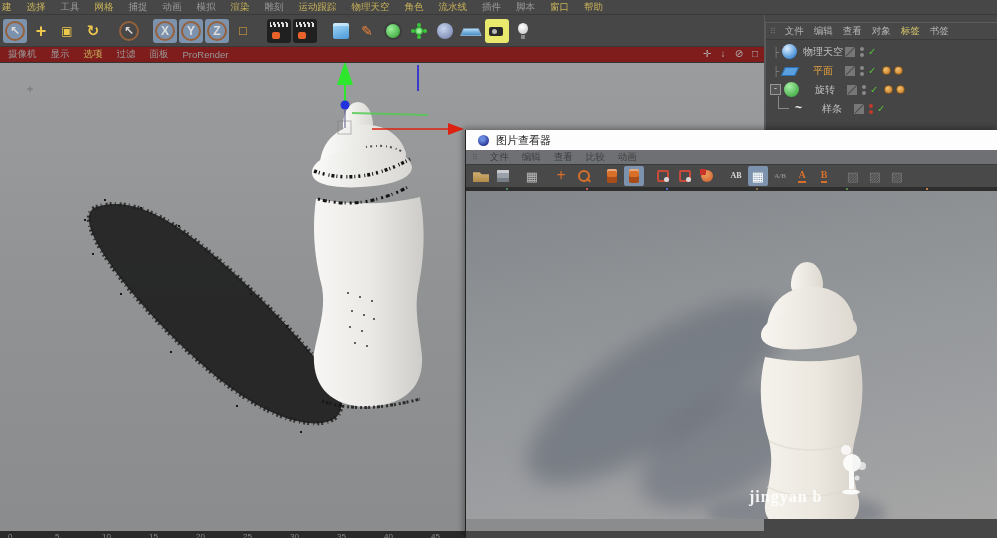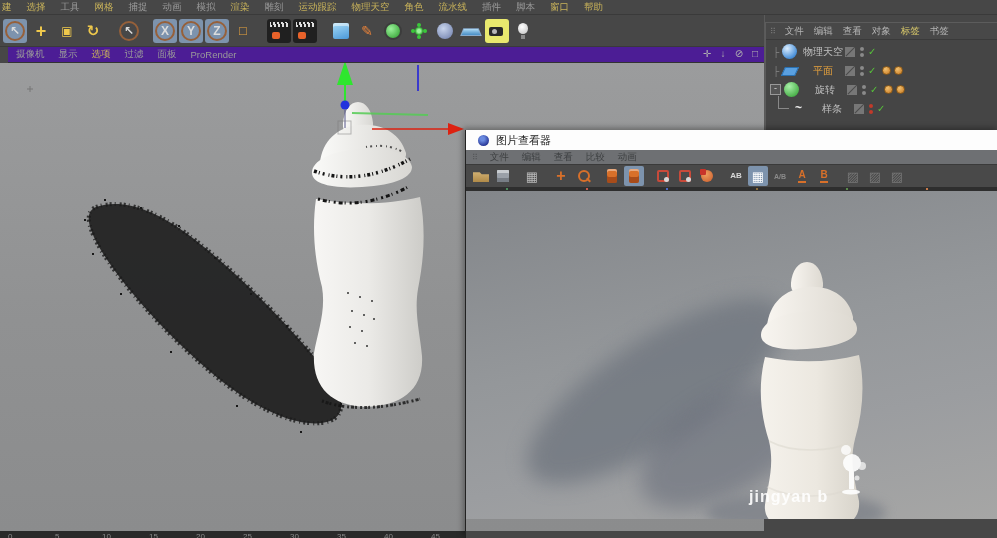--- a/index.html
+++ b/index.html
@@ -42,21 +42,21 @@
         background:radial-gradient(circle at 40% 35%,#c8d4ec,#6a7aa8);}
   .ic-floor::before{content:"";position:absolute;left:3px;right:3px;top:7px;bottom:6px;border:1px solid #88aacc;
         background:linear-gradient(180deg,#b8e0f8,#4a90c8);transform:perspective(24px) rotateX(48deg);}
   .ic-camera::before{content:"";position:absolute;left:4px;top:8px;width:14px;height:9px;background:#2a2a2a;border-radius:2px;}
   .ic-camera::after{content:"";position:absolute;left:7px;top:10px;width:5px;height:5px;border-radius:50%;background:#b8b8b8;}
   .ic-light::before{content:"";position:absolute;left:7px;top:4px;width:10px;height:11px;border-radius:50%;
         background:radial-gradient(circle at 40% 35%,#ffffff,#c0c0c0);}
   .ic-light::after{content:"";position:absolute;left:10px;bottom:4px;width:4px;height:4px;background:#8a8a8a;}
   .tb-sep{width:10px;flex:0 0 auto;}
   
-  .vbar{position:absolute;left:8px;top:47px;width:764px;height:15px;background:#4c1d95;border-bottom:1px solid #333;
+  .vbar{position:absolute;left:0;top:47px;width:764px;height:15px;background:#7f1d1d;border-bottom:1px solid #333;
         display:flex;align-items:center;gap:14px;padding-left:8px;font-size:9.5px;color:#9a9a9a;}
   .vbar .hl{color:#c9b35a;}
   .vnav{position:absolute;right:236px;top:48px;display:flex;gap:4px;font-size:10px;color:#b0b0b0;}
   .vnav span{width:12px;text-align:center;cursor:default;}
   
   .viewport{position:absolute;left:0;top:63px;width:764px;height:468px;
         background:linear-gradient(180deg,#9b9c9d 0%,#909192 55%,#8b8c8d 100%);}
   .viewport svg{display:block;}
   .vsep{position:absolute;left:764px;top:15px;width:1px;height:115px;background:#5a5a5a;}
   
@@ -88,21 +88,21 @@
   .tgl-sq{width:10px;height:10px;background:#777;margin-right:4px;position:relative;flex:0 0 auto;}
   .tgl-sq::after{content:"";position:absolute;left:-1px;top:4px;width:13px;height:1px;background:#4a4a4a;
         transform:rotate(-45deg);}
   .dotcol{width:6px;margin-right:3px;display:flex;flex-direction:column;gap:2px;align-items:center;flex:0 0 auto;}
   .dotcol i{width:4px;height:4px;border-radius:50%;display:block;}
   .chk{color:#57c13a;font-weight:700;font-size:10px;margin-right:6px;flex:0 0 auto;}
   .tagdot{width:7px;height:7px;border-radius:50%;margin-right:3px;flex:0 0 auto;
         background:radial-gradient(circle at 35% 30%,#f0c070,#c87820);border:1px solid #8a5a1a;}
   
   .pv{position:absolute;left:465px;top:130px;width:532px;height:408px;z-index:10;
-      box-shadow:-2px -2px 6px rgba(0,0,0,.35);border-left:1px solid #222;}
+      box-shadow:-2px -2px 6px rgba(0,0,0,.35);border-left:1px solid #222;font-family:Liberation Serif, serif;}
   .pv-title{height:20px;background:#fdfdfd;display:flex;align-items:center;padding-left:12px;
       font-size:11px;color:#1a1a1a;}
   .pv-appicon{width:11px;height:11px;border-radius:50%;margin-right:7px;
       background:radial-gradient(circle at 40% 35%,#6a8ae0 20%,#2a3a9a 70%,#141c58);}
   .pv-menu{height:14px;background:#6e7073;display:flex;align-items:center;gap:13px;padding-left:6px;
       font-size:9.5px;color:#3e4042;}
   .pv-menu .grip{color:#55575a;font-size:8px;letter-spacing:-1px;}
   .pv-toolbar{height:22px;background:#494949;display:flex;align-items:center;padding-left:4px;
       border-top:1px solid #3a3a3a;}
   .pv-ic{width:20px;height:20px;margin:0 1px;border-radius:2px;position:relative;flex:0 0 auto;

